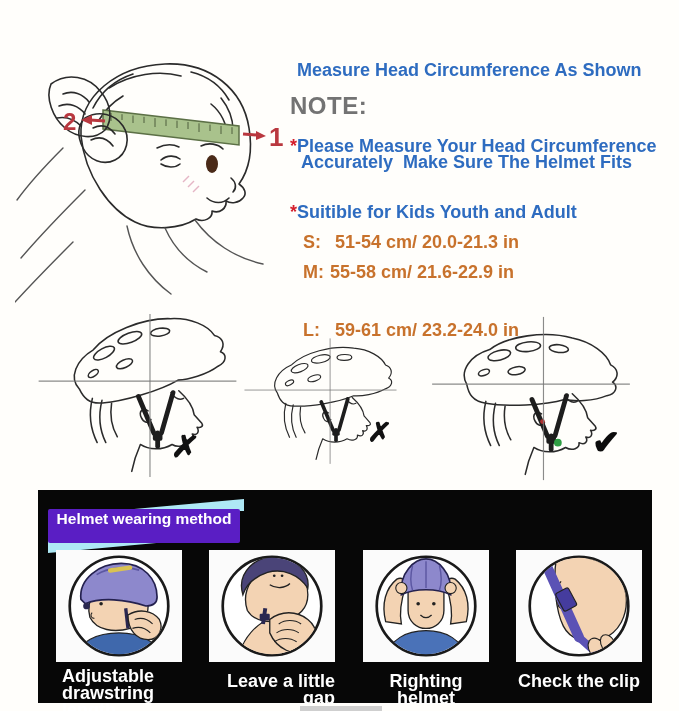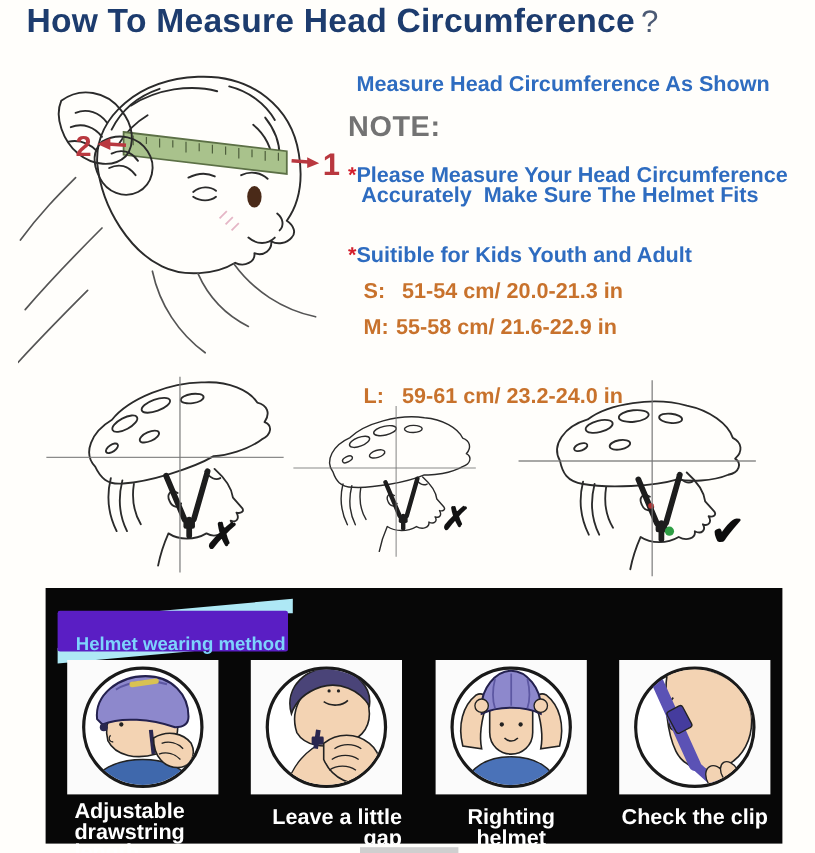--- a/index.html
+++ b/index.html
@@ -25,42 +25,39 @@
   .s2{left:303px;top:262px;}
   .s3{left:303px;top:292px;margin-top:28px;}
   
   .fit-mark{font-weight:bold;color:#111;}
   .mk1{left:172px;top:428px;font-size:32px;transform:rotate(8deg);}
   .mk2{left:368px;top:416px;font-size:28px;transform:rotate(6deg);}
   .mk3{left:592px;top:422px;font-size:34px;color:#0c0c0c;}
   
   .panel{left:38px;top:490px;width:614px;height:213px;background:#070707;}
   .banner-text{
-    left:12px;top:31px;width:188px;height:34px;line-height:34px;text-align:right;
-    color:#7dd3fc;font-size:15.5px;font-weight:bold;white-space:nowrap;
+    left:12px;top:12px;width:188px;height:34px;line-height:34px;text-align:center;
+    color:#ffffff;font-size:15.5px;font-weight:bold;white-space:nowrap;
   }
   .step-card{top:60px;width:126px;height:112px;background:#fbfbfb;}
   .c1{left:18px;} .c2{left:171px;} .c3{left:325px;} .c4{left:478px;}
   .caption{top:178px;color:#ffffff;font-weight:bold;font-size:18px;line-height:17px;}
   .cap1{left:24px;width:126px;text-align:left;}
   .cap2{left:171px;width:126px;text-align:right;top:183px;}
   .cap3{left:325px;width:126px;text-align:center;top:183px;}
   .cap4{left:478px;width:126px;text-align:center;top:183px;}
   .bottom-bar{left:300px;top:706px;width:82px;height:5px;background:#cfcfcf;}
   svg{display:block;}
   .lineart{stroke:#2b2b2b;fill:none;stroke-width:1.6;stroke-linecap:round;stroke-linejoin:round;}
 </style>
 </head>
 <body>
 
 <div id="stage">
 
-  <div class="abs page-title">
-    <span>How To Measure Head Circumference</span><span class="qmark">?</span>
-  </div>
 
   <svg class="abs" style="left:15px;top:50px;" width="268" height="266" viewBox="0 0 268 266">
 
     <g stroke="#555" fill="none" stroke-width="1.4" stroke-linecap="round">
       <path d="M2,150 C18,128 34,112 48,98"></path>
       <path d="M6,208 C30,180 52,158 70,140"></path>
       <path d="M0,252 C24,226 44,206 58,192"></path>
     </g>
 
     <path class="lineart" fill="#ffffff" d="M66,86 C64,46 102,16 150,14 C196,12 228,40 234,78 C238,102 234,120 224,134 C230,138 232,144 228,148 C224,153 216,154 211,151 C212,158 205,164 197,161 C198,168 189,173 181,169 C165,179 138,181 120,172 C95,160 70,126 66,86 Z"></path>

